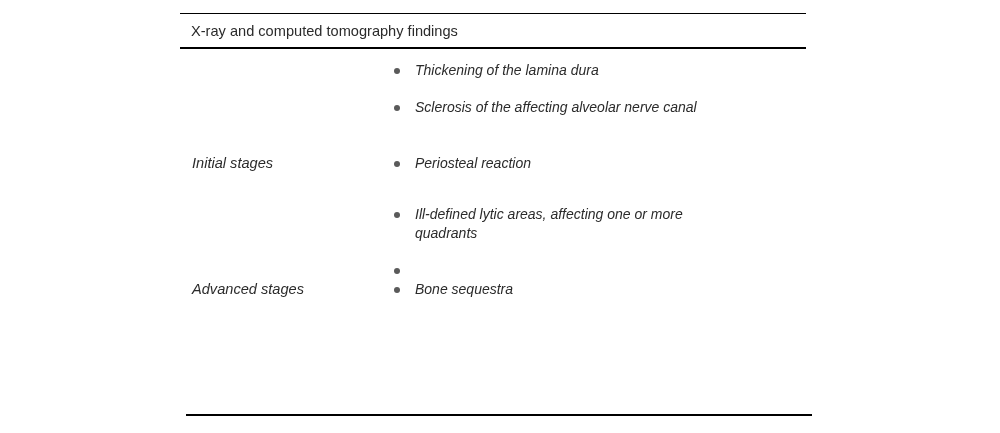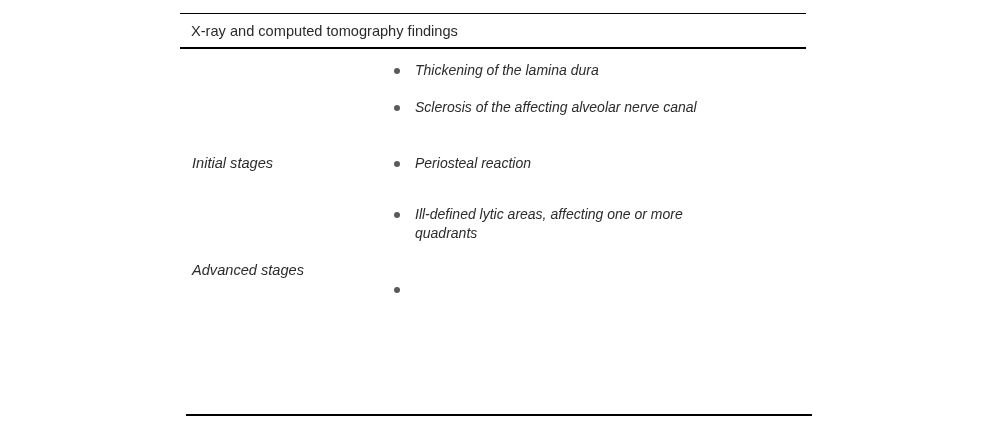--- a/index.html
+++ b/index.html
@@ -158,20 +158,24 @@
       </div>
       <div class="group-items-cell">
         <ul class="items">
           <li>
             <span class="bullet"></span>
             <span>Ill-defined lytic areas, affecting one or more quadrants</span>
           </li>
           <li>
             <span class="bullet"></span>
           </li>
+          <li>
+            <span class="bullet"></span>
+            <span>Bone sequestra</span>
+          </li>
         </ul>
       </div>
     </div>
 
   </div>
 </div>
 
 <div class="rule-bottom"></div>
 
 </body></html>

